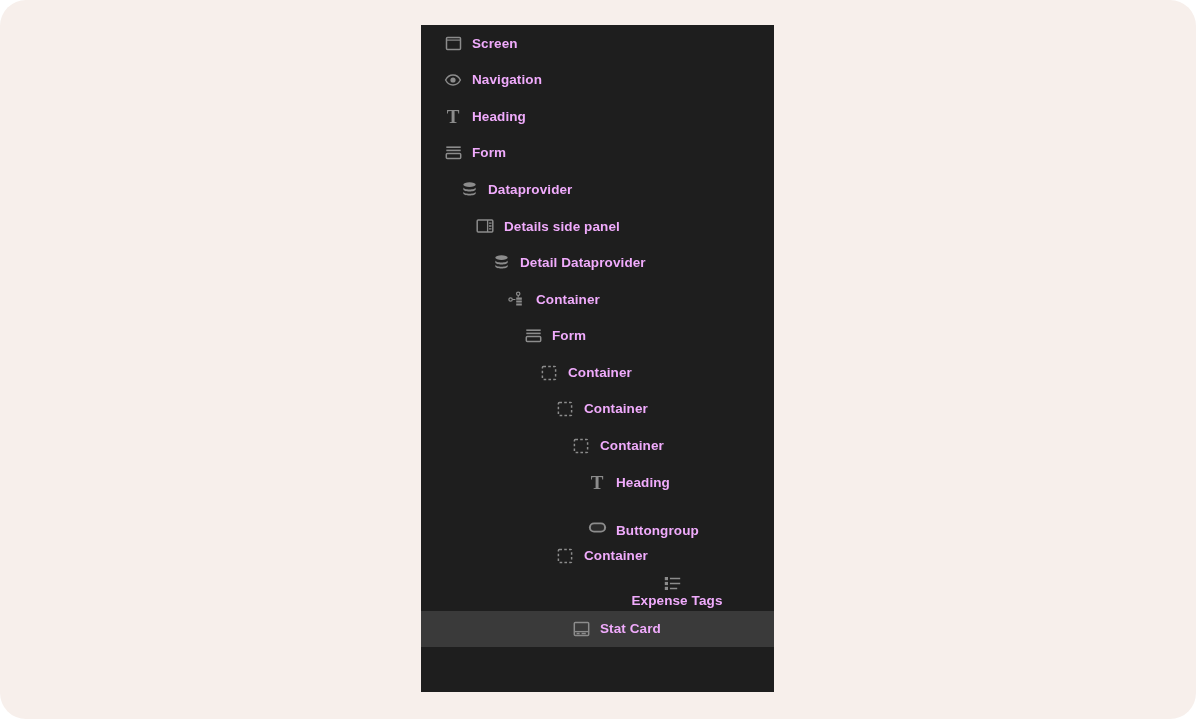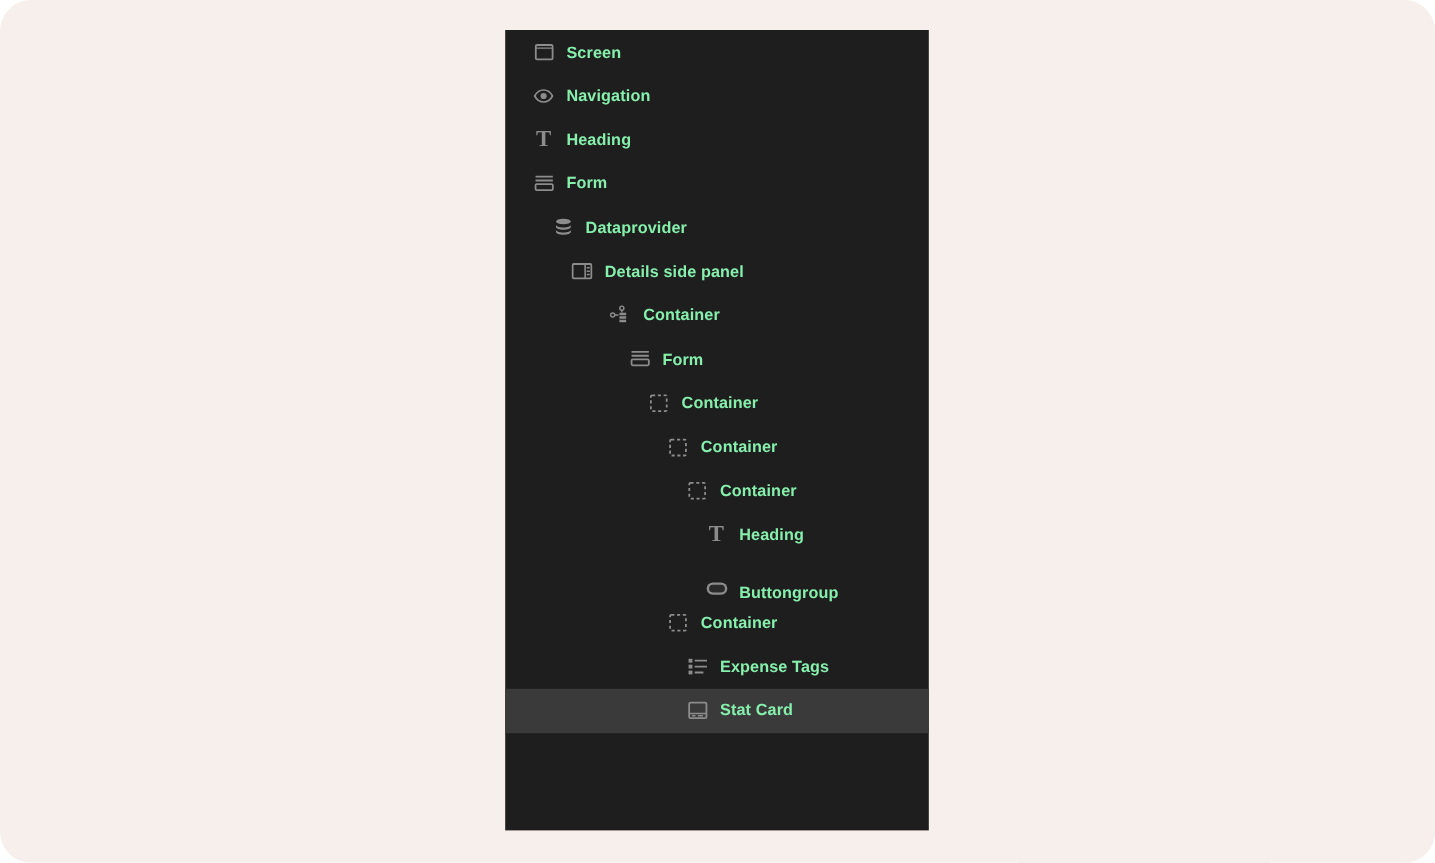--- a/index.html
+++ b/index.html
@@ -51,21 +51,21 @@
     justify-content: center;
     color: #8c8c8c;
   }
 
   .row-icon svg { display: block; }
 
   .row-label {
     margin-left: 9px;
     font-size: 13.5px;
     font-weight: bold;
-    color: #86efac;
+    color: #f0abfc;
     letter-spacing: 0.1px;
     white-space: nowrap;
     line-height: 1;
   }
 
   .heading-glyph {
     font-family: "Liberation Serif", serif;
     font-size: 19px;
     font-weight: bold;
     color: #8c8c8c;
@@ -124,20 +124,30 @@
       <div class="tree-row" style="padding-left: 54px;">
         <span class="row-icon">
           <svg width="18" height="16" viewBox="0 0 18 16" fill="none">
             <rect x="1.2" y="2" width="15.6" height="12" rx="1" stroke="currentColor" stroke-width="1.5"></rect>
             <path d="M11.6 2V14" stroke="currentColor" stroke-width="1.3"></path>
             <path d="M12.9 5.2H15.5M12.9 8H15.5M12.9 10.8H15.5" stroke="currentColor" stroke-width="1.3"></path>
           </svg>
         </span>
         <span class="row-label">Details side panel</span>
       </div>
+      <div class="tree-row" style="padding-left: 70px;">
+        <span class="row-icon">
+          <svg width="17" height="17" viewBox="0 0 17 17" fill="none">
+            <ellipse cx="8.5" cy="3.6" rx="6.2" ry="2.3" fill="currentColor"></ellipse>
+            <path d="M2.3 6.3c0 1.27 2.78 2.3 6.2 2.3s6.2-1.03 6.2-2.3v1.9c0 1.27-2.78 2.3-6.2 2.3S2.3 9.47 2.3 8.2V6.3z" fill="currentColor"></path>
+            <path d="M2.3 10.4c0 1.27 2.78 2.3 6.2 2.3s6.2-1.03 6.2-2.3v1.9c0 1.27-2.78 2.3-6.2 2.3s-6.2-1.03-6.2-2.3v-1.9z" fill="currentColor"></path>
+          </svg>
+        </span>
+        <span class="row-label">Detail Dataprovider</span>
+      </div>
       <div class="tree-row" style="padding-left: 86px;">
         <span class="row-icon">
           <svg width="19" height="17" viewBox="0 0 19 17" fill="none">
             <circle cx="2.6" cy="8.5" r="1.7" stroke="currentColor" stroke-width="1.2"></circle>
             <circle cx="10.2" cy="2.8" r="1.7" stroke="currentColor" stroke-width="1.2"></circle>
             <path d="M4.4 8.5H7.4M10.2 4.6V6.4" stroke="currentColor" stroke-width="1.2"></path>
             <path d="M8.2 6.6h5.6v2.1H8.2zM8.2 9.5h5.6v2.1H8.2zM8.2 12.4h5.6v2.1H8.2z" fill="currentColor"></path>
           </svg>
         </span>
         <span class="row-label">Container</span>
@@ -192,21 +202,21 @@
         <span class="row-label">Buttongroup</span>
       </div>
       <div class="tree-row" style="padding-left: 134px;">
         <span class="row-icon">
           <svg width="16" height="16" viewBox="0 0 16 16" fill="none">
             <rect x="1.4" y="1.4" width="13.2" height="13.2" rx="1" stroke="currentColor" stroke-width="1.5" stroke-dasharray="2.6 2.2"></rect>
           </svg>
         </span>
         <span class="row-label">Container</span>
       </div>
-      <div class="tree-row" style="padding-left: 150px;">
+      <div class="tree-row" style="padding-left: 150px; flex-direction: column;">
         <span class="row-icon">
           <svg width="17" height="15" viewBox="0 0 17 15" fill="none">
             <rect x="0.8" y="1" width="3.2" height="3.2" fill="currentColor"></rect>
             <rect x="0.8" y="5.9" width="3.2" height="3.2" fill="currentColor"></rect>
             <rect x="0.8" y="10.8" width="3.2" height="3.2" fill="currentColor"></rect>
             <path d="M5.9 2.6H16.2M5.9 7.5H16.2M5.9 12.4H13.2" stroke="currentColor" stroke-width="1.5"></path>
           </svg>
         </span>
         <span class="row-label">Expense Tags</span>
       </div>

